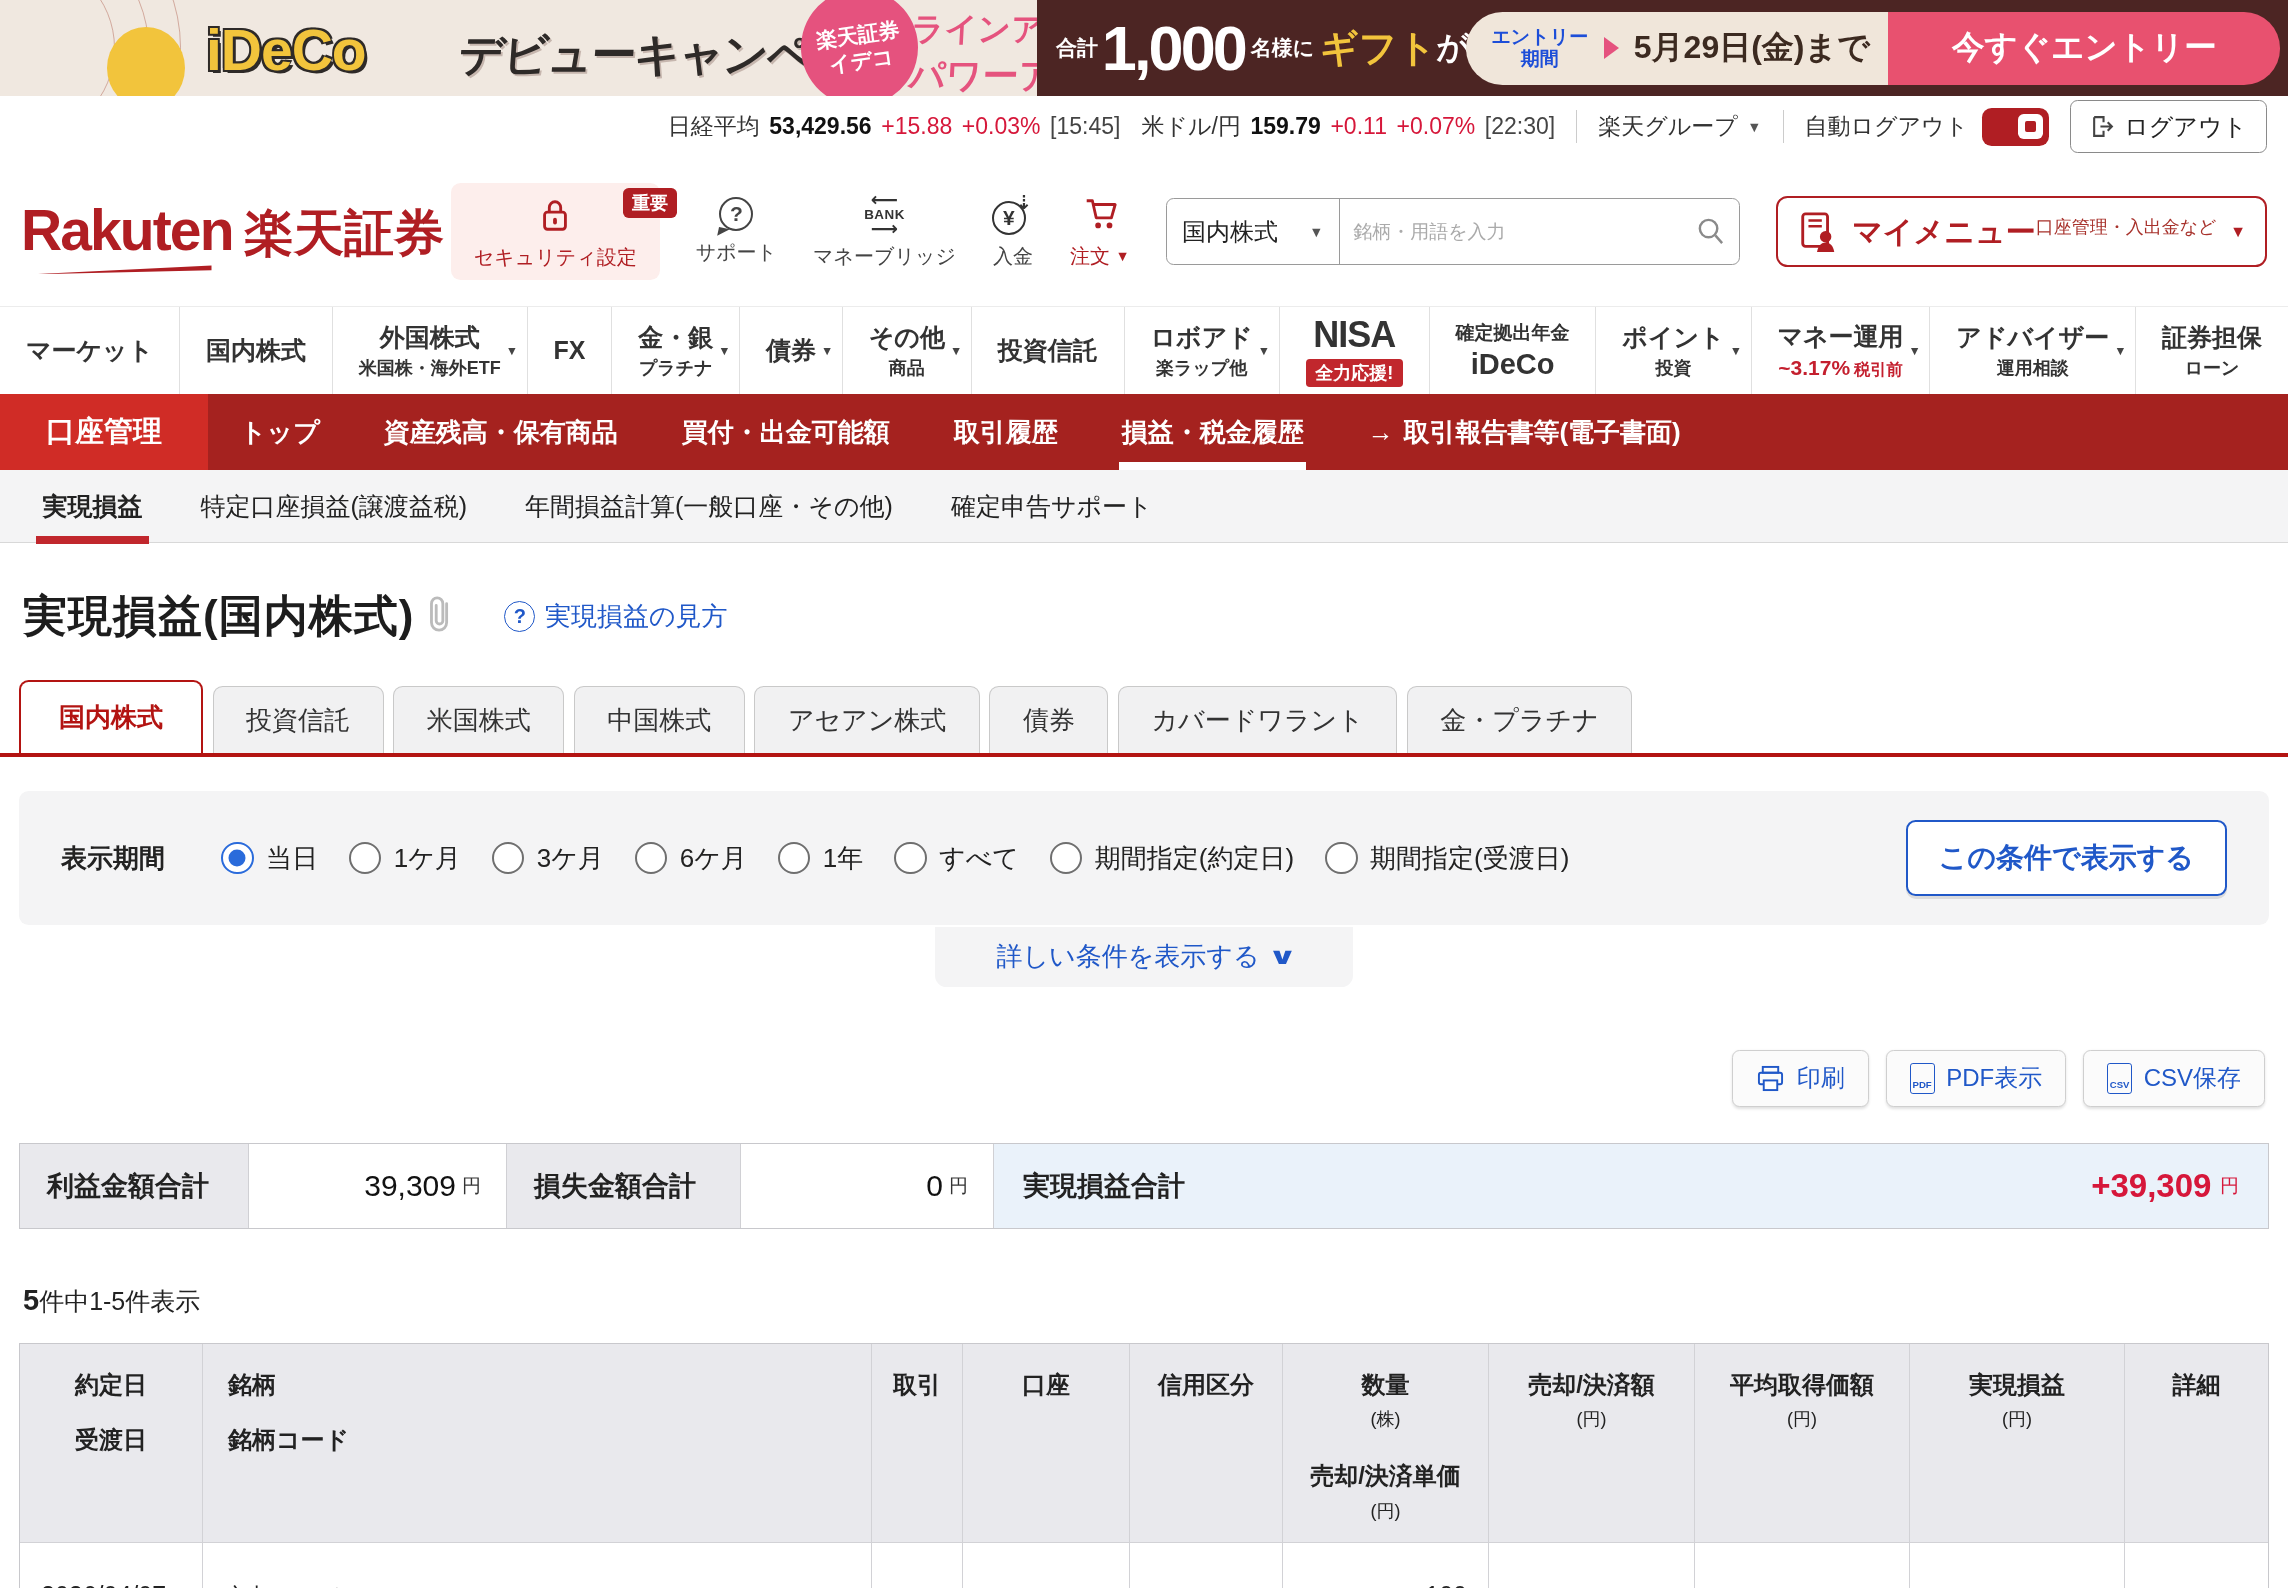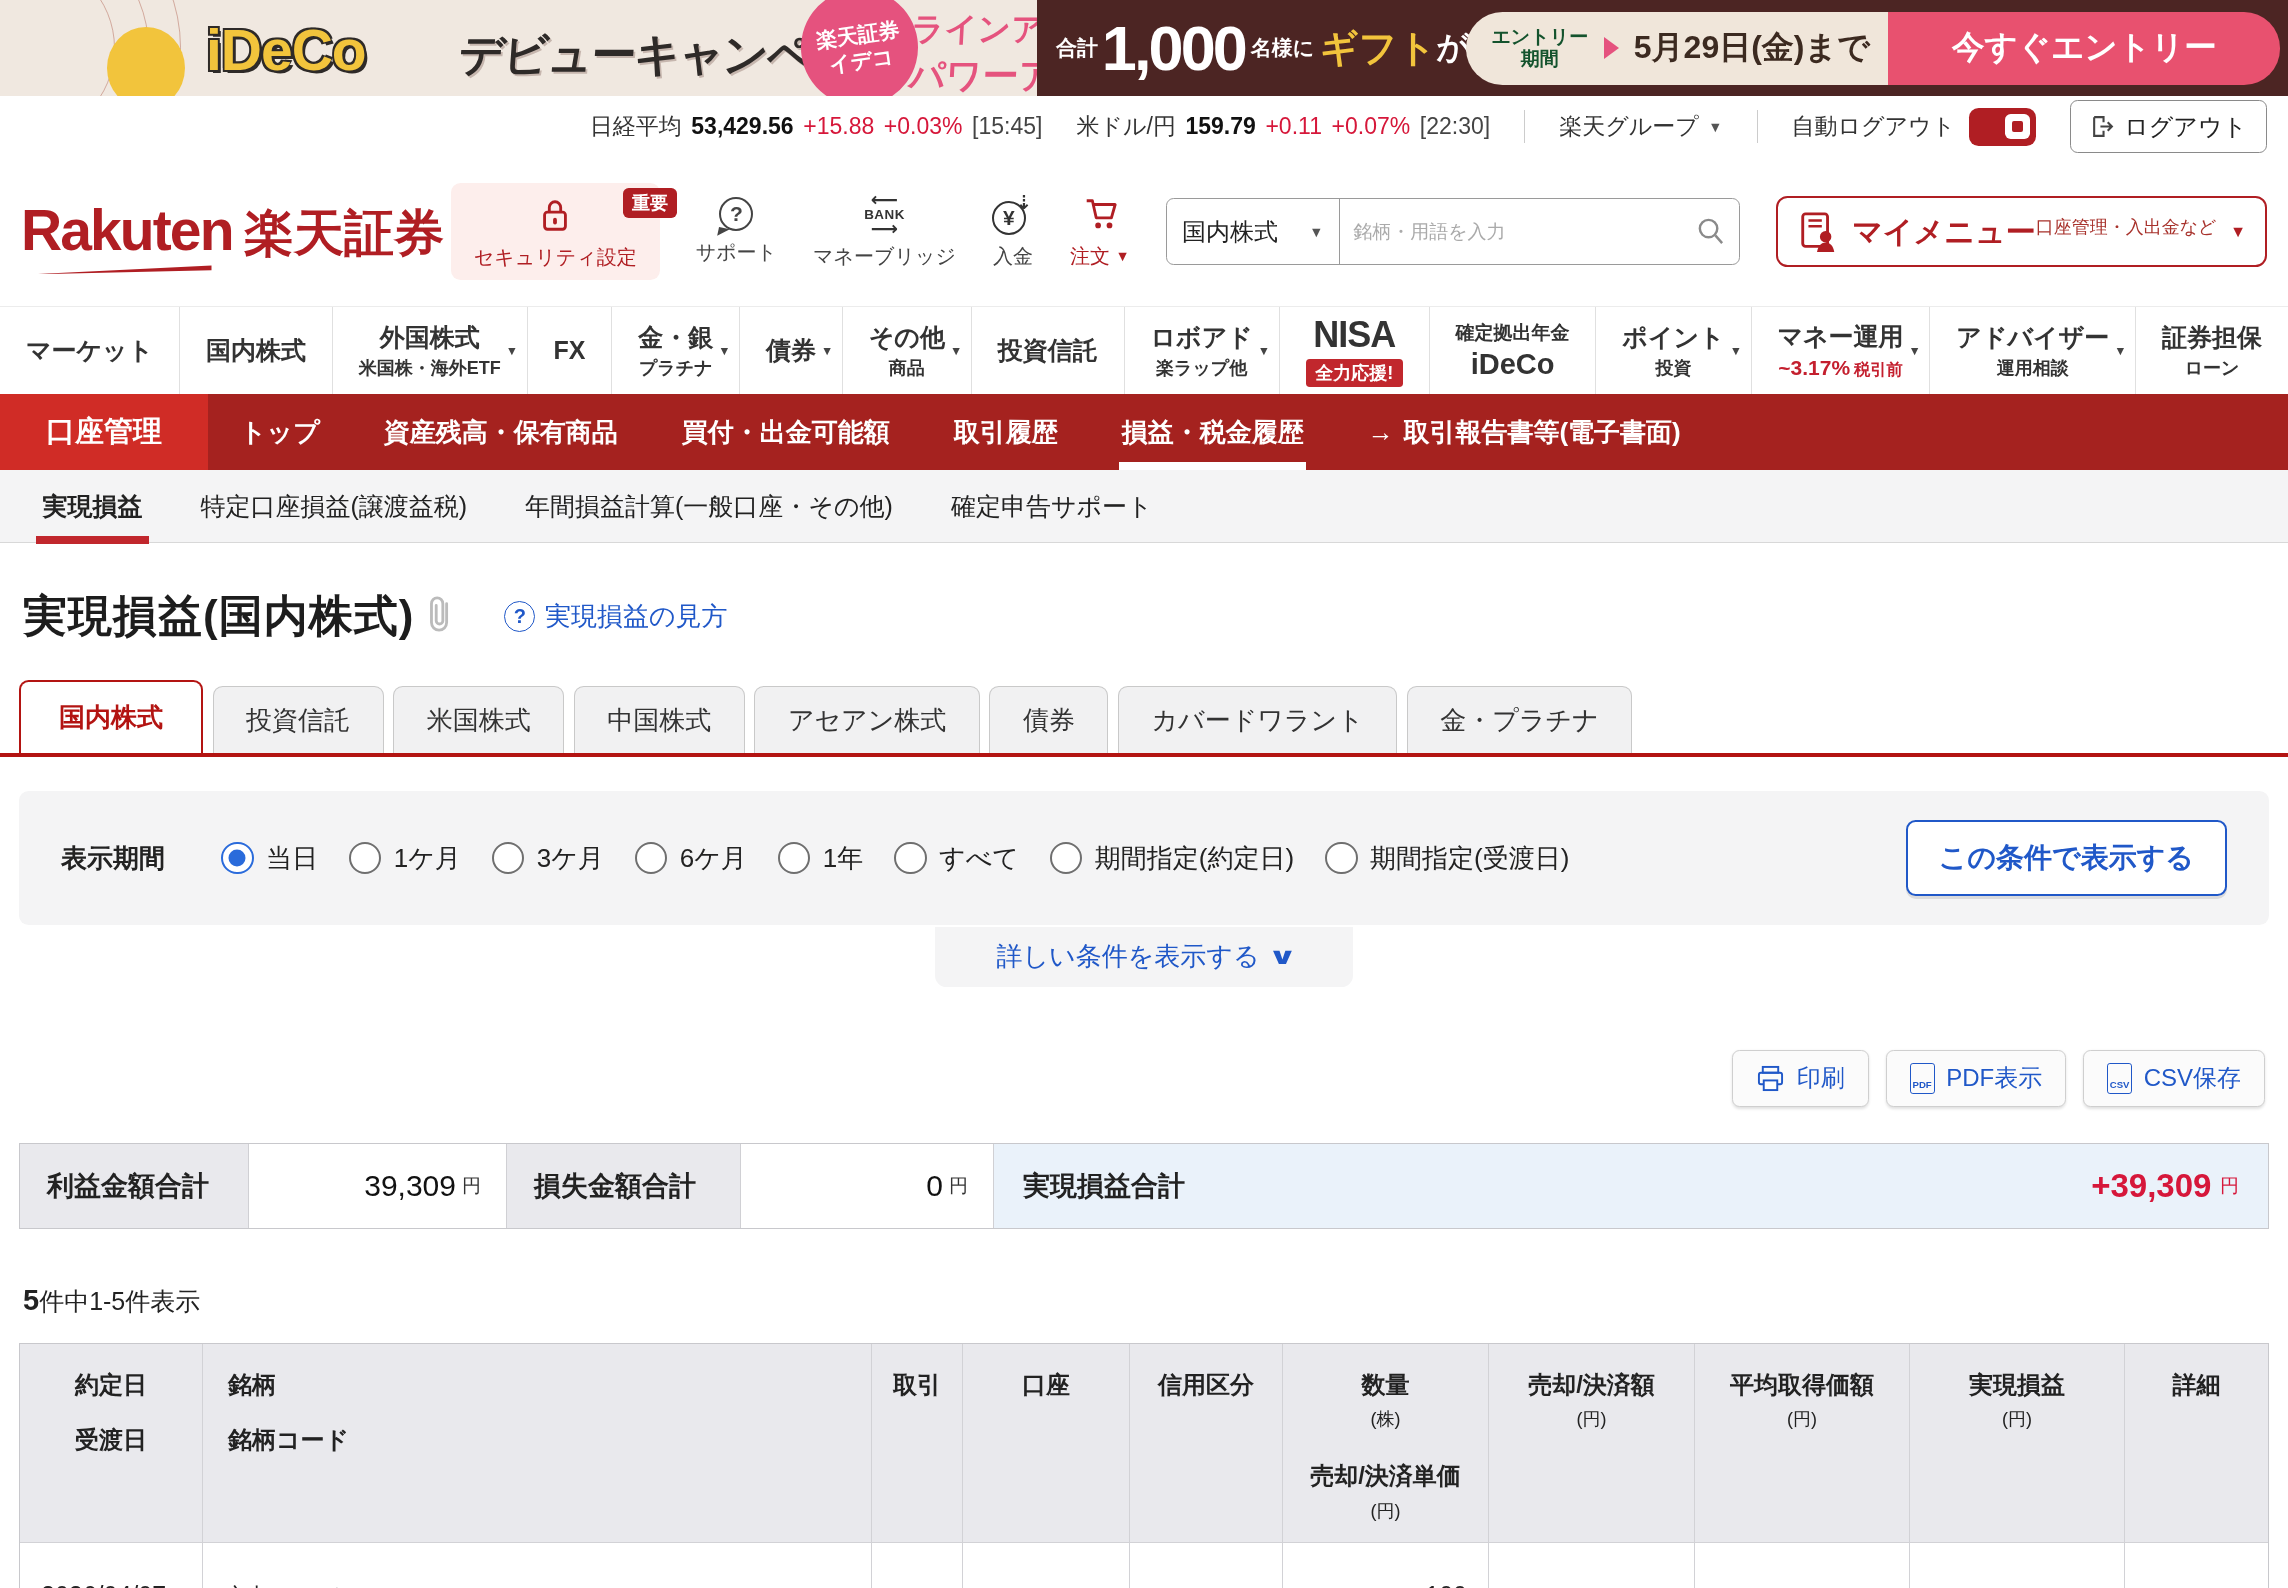--- a/index.html
+++ b/index.html
@@ -25,28 +25,28 @@
   .lineup .l1 { font-size:32.5px; display:block; }
   .lineup .l2 { font-size:36px; display:block; }
   .banner-right { flex:1; background:#4c2523; color:#fff; display:flex; align-items:center; padding-left:19px; position:relative; }
   .total-prefix { font-size:21px; font-weight:900; margin-right:3.8px; }
   .total-number { font-size:63px; font-weight:900; letter-spacing:-2.9px; margin-right:5.7px; }
   .total-suffix { font-size:21px; font-weight:900; }
   .gift-txt { font-size:38px; font-weight:900; color:#f2c43c; margin-left:5.7px; }
   .gift-tail { font-size:32.5px; font-weight:900; }
   .entry-box { position:absolute; right:399px; top:11.5px; height:73px; background:#f0e6da; border-radius:38px 0 0 38px;
                display:flex; align-items:center; padding:0 19px 0 25px; gap:15.3px; }
-  .entry-label { color:#14532d; font-weight:900; font-size:19px; line-height:1.15; text-align:center; }
+  .entry-label { color:#1d4ed8; font-weight:900; font-size:19px; line-height:1.15; text-align:center; }
   .entry-arrow { width:0; height:0; border-left:15.3px solid #e5527e; border-top:11.5px solid transparent; border-bottom:11.5px solid transparent; }
   .deadline { color:#3c2a20; font-weight:900; font-size:32px; white-space:nowrap; }
   .cta-btn { position:absolute; right:7.6px; top:11.5px; height:73px; width:392px; background:#e8516f; border-radius:0 36px 36px 0;
              color:#fff; font-size:32.5px; font-weight:900; display:flex; align-items:center; justify-content:center; }
 
   
-  .market-bar { height:61px; display:flex; align-items:center; justify-content:flex-end; gap:34px; padding-right:21px; font-size:23px; color:#333; }
+  .market-bar { height:61px; display:flex; align-items:center; justify-content:flex-end; gap:21px; padding-right:21px; font-size:23px; color:#333; }
   .mkt-group { display:flex; align-items:center; gap:9.6px; white-space:nowrap; }
   .mkt-value { font-weight:700; color:#111; }
   .mkt-up { color:#d6173a; }
   .mkt-time { color:#444; }
   .vdiv { width:1px; height:32.5px; background:#ccc; }
   .group-dd { display:flex; align-items:center; gap:9.6px; cursor:pointer; }
   .dd-caret { font-size:14.3px; color:#555; }
   .auto-logout { display:flex; align-items:center; gap:13.4px;justify-content:center; }
   .toggle { width:67px; height:38px; background:#b01e23; border-radius:9.6px; position:relative; cursor:pointer; }
   .toggle-knob { position:absolute; right:5.7px; top:6.7px; width:25px; height:25px; background:#fff; border-radius:5.7px; display:flex; align-items:center; justify-content:center; }

